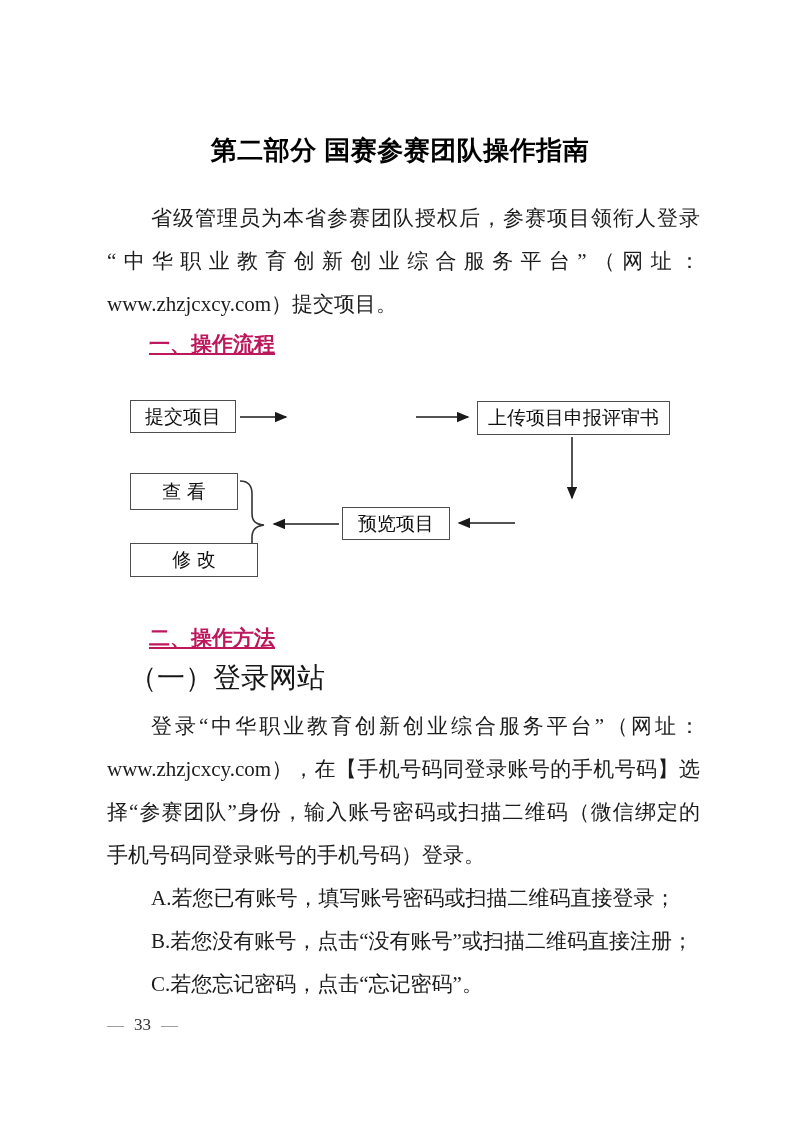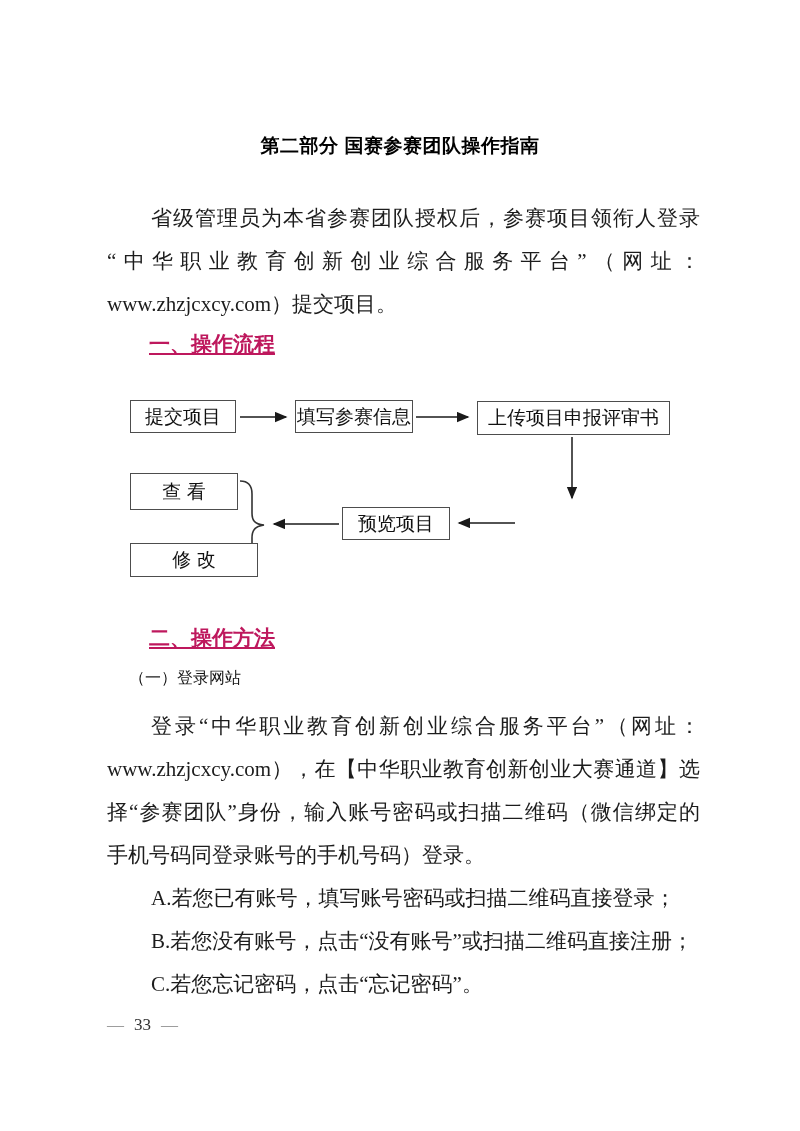--- a/index.html
+++ b/index.html
@@ -10,30 +10,30 @@
   }
   .abs{position:absolute;left:107px;right:100px;}
   .ln{line-height:43px;font-size:21px;}
   .jst{text-align:justify;text-align-last:justify;overflow:hidden;}
   .ind{text-indent:44px;}
   .nowrap{white-space:nowrap;}
 
   .title{
     top:133px;left:0;right:0;text-align:center;
     font-family:"Liberation Sans","DejaVu Sans",sans-serif;
-    font-weight:bold;font-size:19px;letter-spacing:0.5px;color:#000;
+    font-weight:bold;font-size:26px;letter-spacing:0.5px;color:#000;
   }
   .para1{top:197px;}
   .h-bold{
     font-family:"Liberation Sans","DejaVu Sans",sans-serif;
     font-weight:bold;font-size:21px;color:#be185d;text-indent:42px;line-height:28px;text-decoration:underline;
   }
   .h-s1{top:330px;}
   .h-s2{top:624px;}
-  .h-sub{top:663px;font-size:16px;line-height:30px;text-indent:22px;color:#161616;}
+  .h-sub{top:663px;font-size:28px;line-height:30px;text-indent:22px;color:#161616;}
   .para2{top:705px;}
   .items{top:877px;}
   .footer{
     top:1015px;text-align:left;font-size:17px;line-height:20px;color:#333;
   }
   .footer .dash{color:#8d8d8d;}
   .footer .num{padding:0 10px;}
 
   
   .flow{position:absolute;top:395px;left:0;width:800px;height:200px;}
@@ -66,34 +66,33 @@
       </marker>
     </defs>
     <line x1="240" y1="22" x2="286" y2="22" stroke="#1a1a1a" stroke-width="1.5" marker-end="url(#ah)"></line>
     <line x1="416" y1="22" x2="468" y2="22" stroke="#1a1a1a" stroke-width="1.5" marker-end="url(#ah)"></line>
     <line x1="572" y1="42" x2="572" y2="103" stroke="#1a1a1a" stroke-width="1.5" marker-end="url(#ah)"></line>
     <line x1="515" y1="128" x2="459" y2="128" stroke="#1a1a1a" stroke-width="1.5" marker-end="url(#ah)"></line>
     <line x1="339" y1="129" x2="274" y2="129" stroke="#1a1a1a" stroke-width="1.5" marker-end="url(#ah)"></line>
     <path d="M240,86 C250,86 252,92 252,99 L252,118 C252,125 254,129 264,130 C254,131.5 252,136 252,143 L252,161 C252,168 250,174 240,174" fill="none" stroke="#333" stroke-width="1.6"></path>
   </svg>
   <div class="fbox" style="left:130px;top:5px;width:106px;height:33px">提交项目</div>
-  <div class="fbox" style="left:295px;top:5px;width:118px;height:33px">填写参赛信息</div>
   <div class="fbox" style="left:477px;top:6px;width:193px;height:34px">上传项目申报评审书</div>
   <div class="fbox" style="left:130px;top:78px;width:108px;height:37px">查 看</div>
   <div class="fbox" style="left:130px;top:148px;width:128px;height:34px">修 改</div>
   <div class="fbox" style="left:342px;top:112px;width:108px;height:33px">预览项目</div>
 </div>
 
 <div class="abs h-bold h-s2">二、操作方法</div>
 
 <div class="abs h-sub">（一）登录网站</div>
 
 <div class="abs para2">
   <div class="ln jst ind">登录“中华职业教育创新创业综合服务平台”（网址：</div>
-  <div class="ln jst">www.zhzjcxcy.com），在【中华职业教育创新创业大赛通道】选</div>
+  <div class="ln jst">www.zhzjcxcy.com），在【手机号码同登录账号的手机号码】选</div>
   <div class="ln jst">择“参赛团队”身份，输入账号密码或扫描二维码（微信绑定的</div>
   <div class="ln">手机号码同登录账号的手机号码）登录。</div>
 </div>
 
 <div class="abs items">
   <div class="ln ind nowrap">A.若您已有账号，填写账号密码或扫描二维码直接登录；</div>
   <div class="ln ind nowrap">B.若您没有账号，点击“没有账号”或扫描二维码直接注册；</div>
   <div class="ln ind nowrap">C.若您忘记密码，点击“忘记密码”。</div>
 </div>
 

